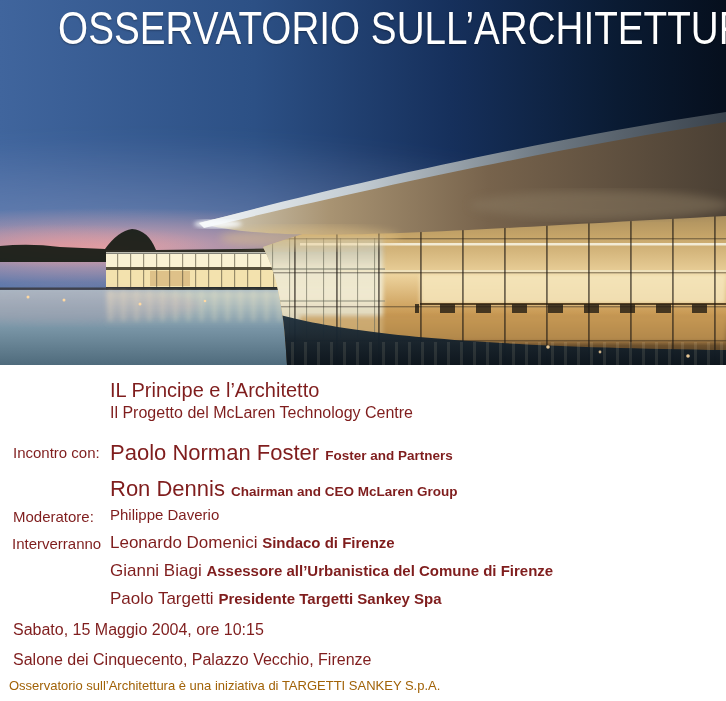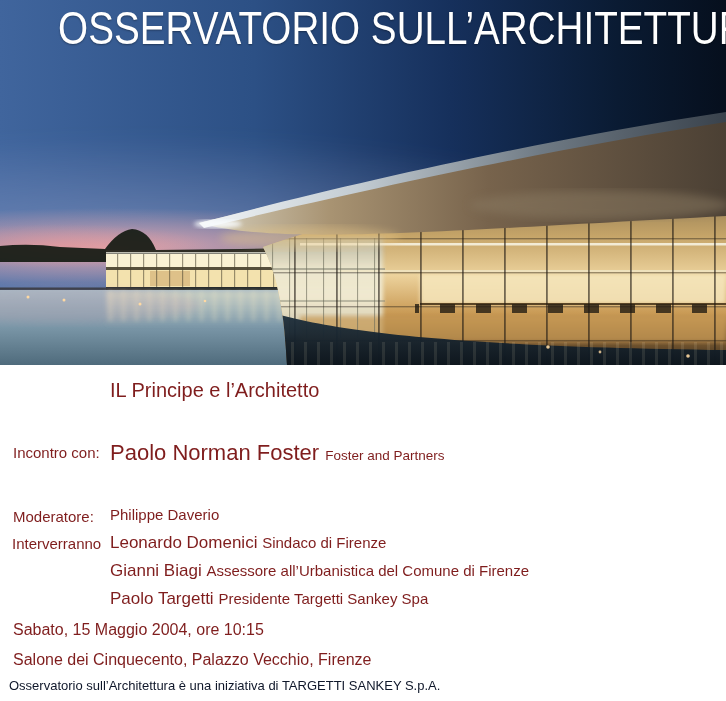--- a/index.html
+++ b/index.html
@@ -29,22 +29,22 @@
   .p-foster{top:440px;}
   .p-dennis{top:476px;}
   .p-moderator{top:506px;left:110px;font-size:15px;}
   .person-md{left:110px;font-size:17px;}
   .person-md .role{font-size:15px;}
   .p-sp1{top:533px;}
   .p-sp2{top:561px;}
   .p-sp3{top:589px;}
   .when{top:621px;left:13px;font-size:16px;}
   .where{top:643px;left:13px;font-size:16px;margin-top:8px;}
-  .footer-line{top:678px;left:9px;font-size:13px;color:#0f172a;}
-  .role{white-space:nowrap;}
+  .footer-line{top:678px;left:9px;font-size:13px;color:#a16207;}
+  .role{white-space:nowrap;font-weight:bold;}
 </style>
 </head>
 <body>
 
 <div class="poster">
 
   <div class="hero">
     <svg width="726" height="365" viewBox="0 0 726 365" role="img">
       <defs>
         <linearGradient id="skyGrad" x1="0" y1="0" x2="1" y2="0">
@@ -201,26 +201,31 @@
         <ellipse cx="600" cy="205" rx="130" ry="14" fill="#8a7a62" opacity="0.5" filter="url(#f4)"></ellipse>
         <path d="M199,223 C340,186 540,140 726,112 L726,122 C545,150 345,194 204,228 Z" fill="url(#edgeGrad)"></path>
         <ellipse cx="218" cy="224" rx="24" ry="4" fill="#f8fbfd" opacity="0.9" filter="url(#f2)"></ellipse>
       </g>
     </svg>
 
     <div class="hero-title">OSSERVATORIO SULL’ARCHITETTURA</div>
   </div>
 
   <div class="txt event-title">IL Principe e l’Architetto</div>
+  <div class="txt event-subtitle">Il Progetto del McLaren Technology Centre</div>
 
   <div class="txt lbl lbl-incontro">Incontro con:</div>
   <div class="txt person-lg p-foster">
     <span>Paolo Norman Foster</span>
     <span class="role">Foster and Partners</span>
   </div>
+  <div class="txt person-lg p-dennis">
+    <span>Ron Dennis</span>
+    <span class="role">Chairman and CEO McLaren Group</span>
+  </div>
 
   <div class="txt lbl lbl-moderatore">Moderatore:</div>
   <div class="txt p-moderator">Philippe Daverio</div>
 
   <div class="txt lbl lbl-interverranno">Interverranno</div>
   <div class="txt person-md p-sp1">
     <span>Leonardo Domenici</span>
     <span class="role">Sindaco di Firenze</span>
   </div>
   <div class="txt person-md p-sp2">

